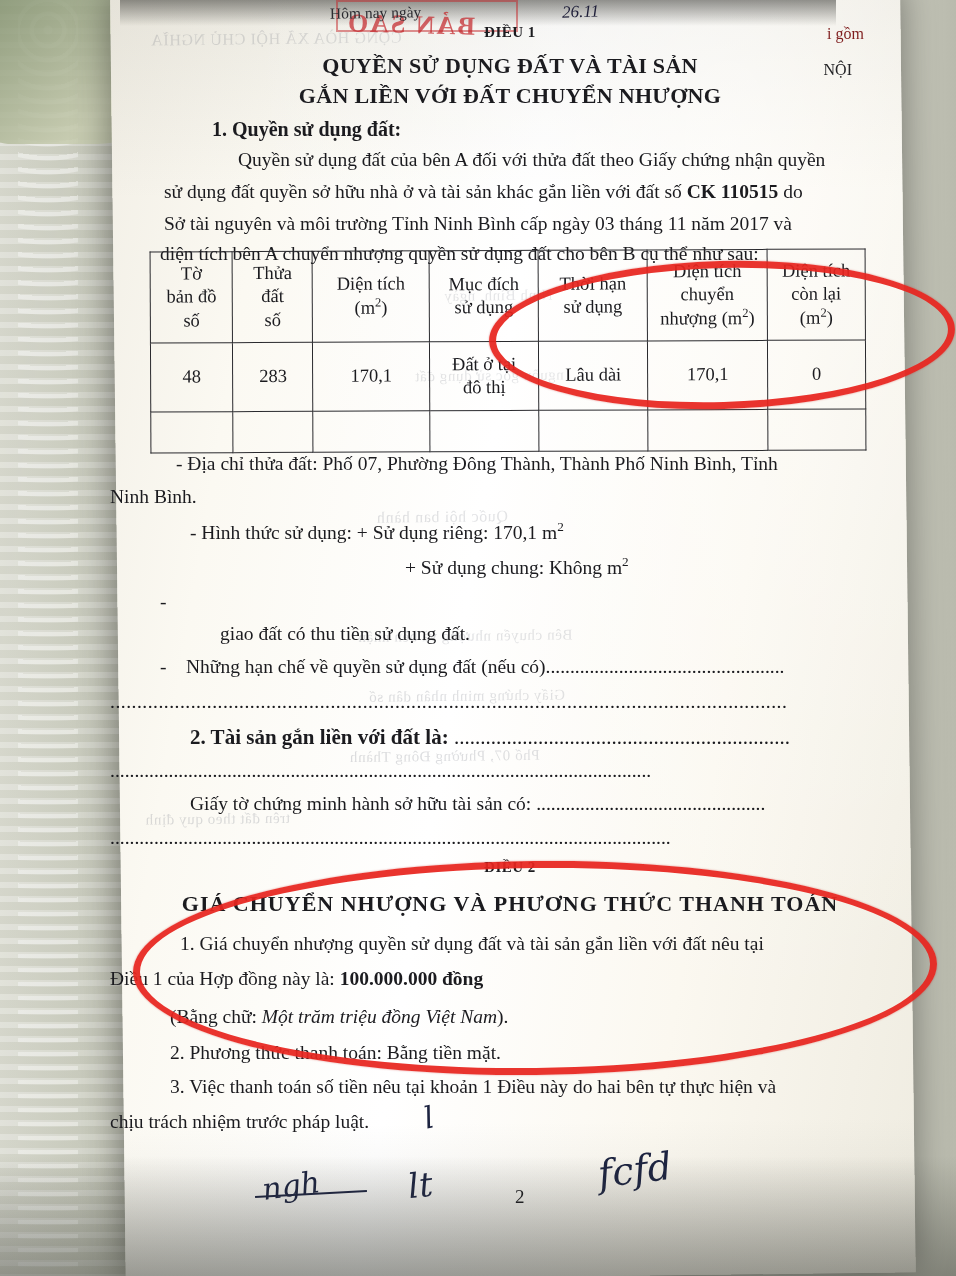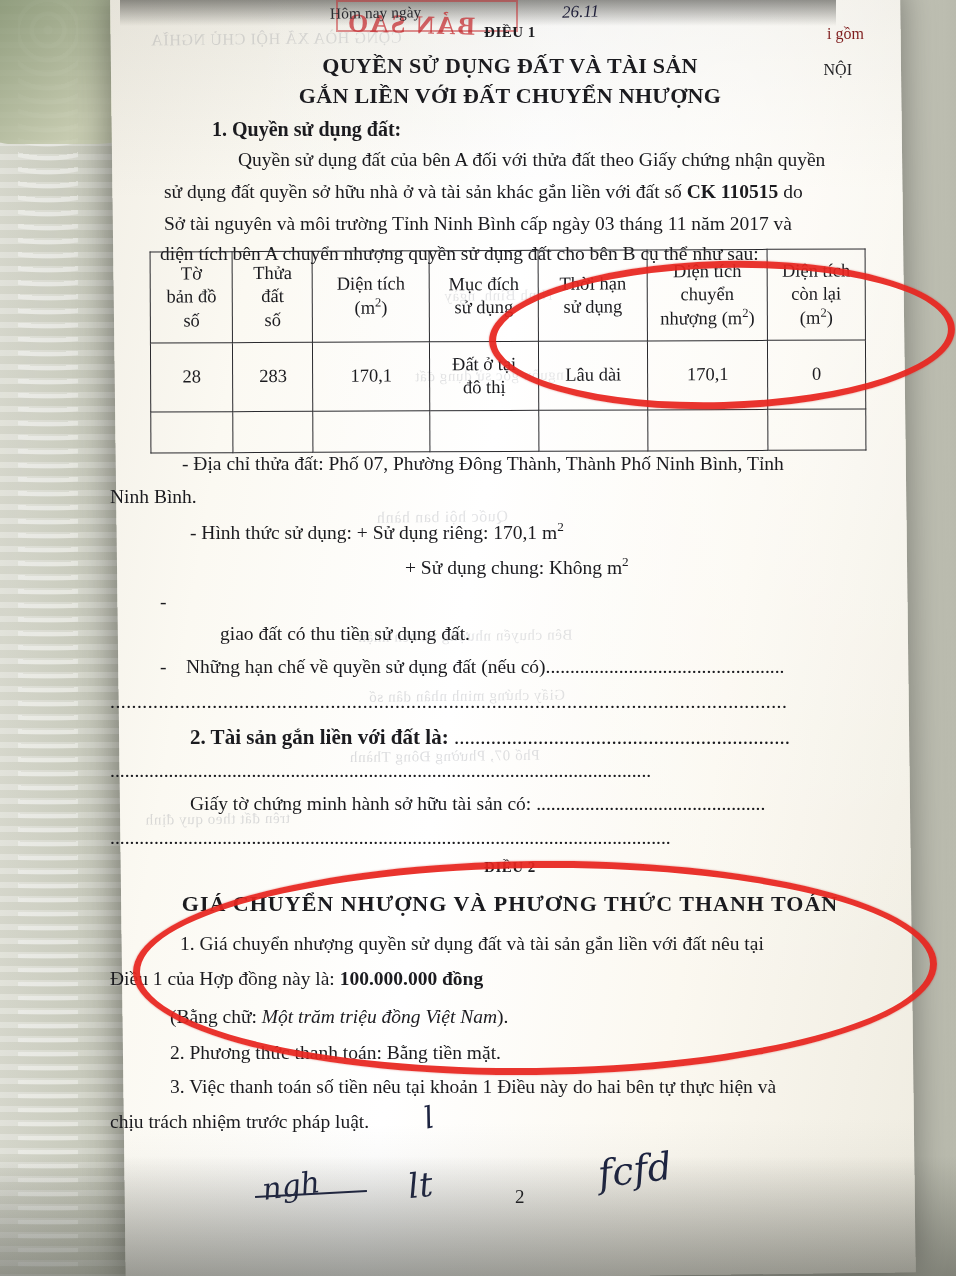--- a/index.html
+++ b/index.html
@@ -330,21 +330,21 @@
           <div>chuyển</div>
           <div>nhượng (m<sup>2</sup>)</div>
         </td>
         <td class="h" style="width:98px">
           <div>Diện tích</div>
           <div>còn lại</div>
           <div>(m<sup>2</sup>)</div>
         </td>
       </tr>
       <tr>
-        <td class="r1">28</td>
+        <td class="r1">48</td>
         <td class="r1">283</td>
         <td class="r1">170,1</td>
         <td class="r1">
           <div>Đất ở tại</div>
           <div>đô thị</div>
         </td>
         <td class="r1">Lâu dài</td>
         <td class="r1">170,1</td>
         <td class="r1">0</td>
       </tr>
@@ -353,21 +353,21 @@
         <td class="r2"></td>
         <td class="r2"></td>
         <td class="r2"></td>
         <td class="r2"></td>
         <td class="r2"></td>
         <td class="r2"></td>
       </tr>
     </tbody>
       </table>
 
-    <div style="position:absolute; left:32px; top:450px; width:720px;">- Địa chỉ thửa đất: Phố 07, Phường Đông Thành, Thành Phố Ninh Bình, Tỉnh</div>
+    <div style="position:absolute; left:26px; top:450px; width:720px;">- Địa chỉ thửa đất: Phố 07, Phường Đông Thành, Thành Phố Ninh Bình, Tỉnh</div>
     <div style="position:absolute; left:-40px; top:483px;">Ninh Bình.</div>
 
     <div style="position:absolute; left:40px; top:517px;">
       <span>- Hình thức sử dụng: + Sử dụng riêng: 170,1 m</span><sup>2</sup>
     </div>
     <div style="position:absolute; left:228px; top:552px;margin-left:27px;">
       <span>+ Sử dụng chung: Không m</span><sup>2</sup>
     </div>
 
     <div style="position:absolute; left:10px; top:588px; width:740px;" class="dash-item">

